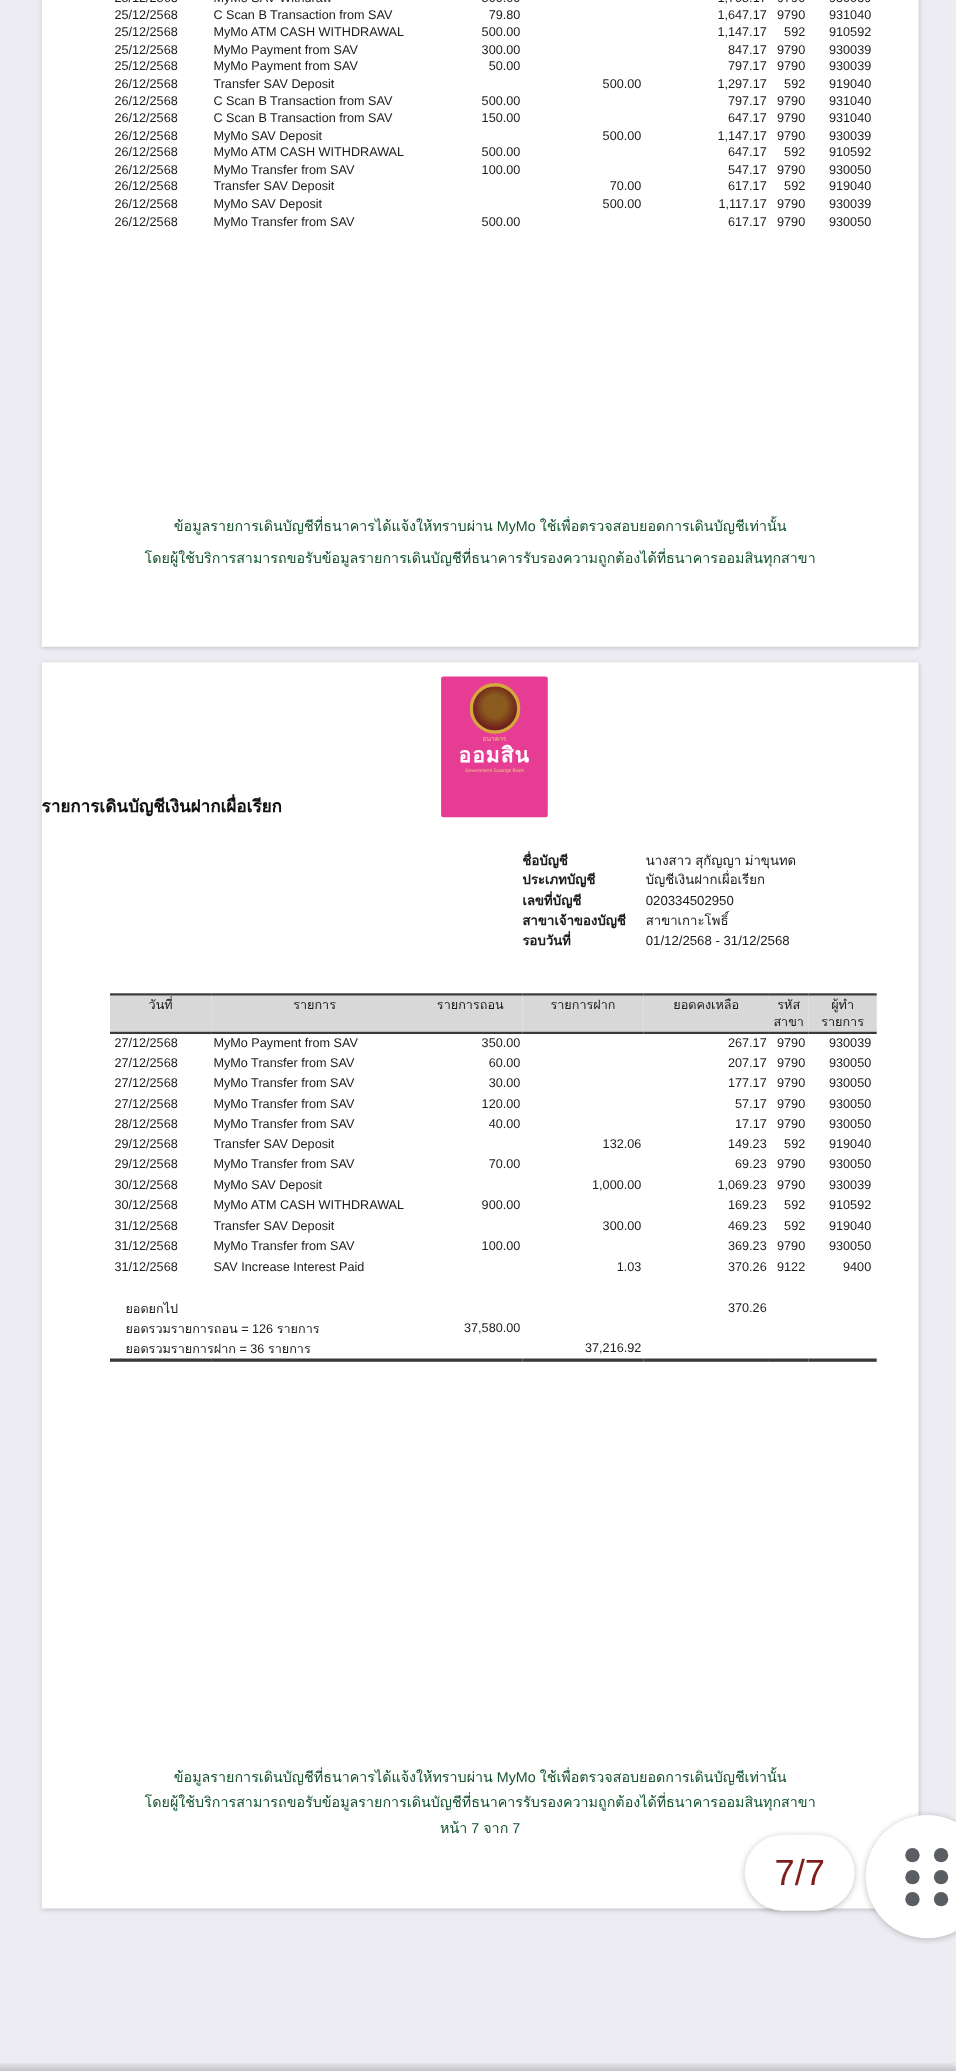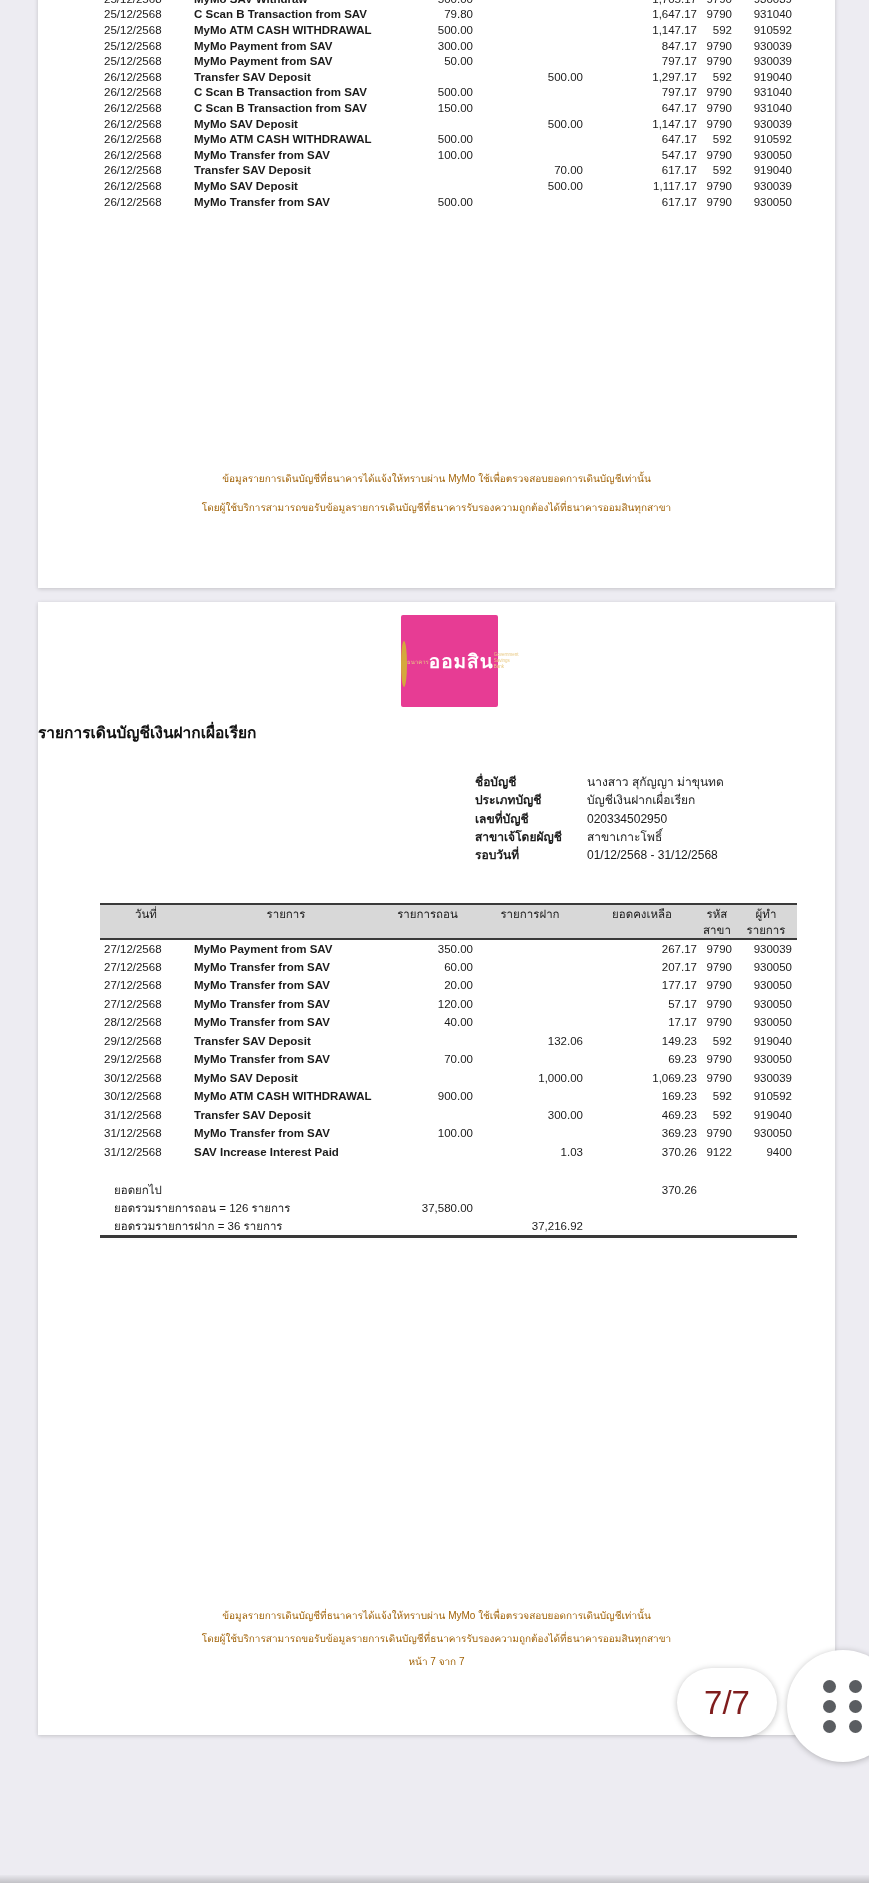--- a/index.html
+++ b/index.html
@@ -31,21 +31,21 @@
   }
   col.c-date  { width:92px; }
   col.c-desc  { width:188px; }
   col.c-wd    { width:95px; }
   col.c-dep   { width:110px; }
   col.c-bal   { width:114px; }
   col.c-br    { width:36px; }
   col.c-op    { width:62px; }
   .txtable td { padding:0; white-space:nowrap; overflow:hidden; }
   .txtable .t-date { text-align:left; padding-left:4px; }
-  .txtable .t-desc { text-align:left; padding-left:2px;font-weight:bold; }
+  .txtable .t-desc { text-align:left; padding-left:2px; }
   .txtable .t-wd, .txtable .t-dep, .txtable .t-bal { text-align:right; padding-right:2px; }
   .txtable .t-br { text-align:right; padding-right:3px; }
   .txtable .t-op { text-align:right; padding-right:5px; }
   #page6 .txtable { position:absolute; top:5px; }
   #page6 .txtable tr { height:15.6px; }
   #page7 .txtable { position:absolute; top:301px; border-top:2px solid #3a3a3a; border-bottom:3px solid #3a3a3a; }
   #page7 .txtable tbody tr { height:18.5px; }
   #page7 .txtable thead tr { height:34px; }
   #page7 .txtable th {
     background:#d8d8d8;
@@ -58,33 +58,33 @@
     padding-top:1px;
   }
   tr.spacer-row { height:20px !important; }
   tr.summary-row { height:16px !important; }
   .summary-label { text-align:left; padding-left:14px !important; white-space:nowrap; }
 
   
   .doc-footer {
     position:absolute; left:0; right:0;
     text-align:center;
-    font-size:10px;
-    color:#a16207;
+    font-size:13px;
+    color:#14532d;
   }
   #page6 .doc-footer { top:478px; line-height:29px; }
   #page7 .doc-footer { top:1002px; line-height:23px; }
 
   
   .gsb-logo {
     position:absolute; left:363px; top:13px;
-    width:97px; height:92px;
+    width:97px; height:128px;
     background:#e73c94;
     border-radius:2px;
-    display:flex; align-items:center;
+    display:flex; flex-direction:column; align-items:center;
   }
   .gsb-emblem {
     margin-top:6px;
     width:46px; height:46px;
     border-radius:50%;
     border:3px solid #d4a93c;
     background:radial-gradient(circle at 50% 45%, #8a5a1e 0 35%, #6f1d1d 70%);
   }
   .gsb-top-text { margin-top:3px; font-size:6px; color:#e9c983; line-height:7px; }
   .gsb-main-text { font-size:19px; font-weight:bold; color:#ffffff; line-height:21px; letter-spacing:1px; }
@@ -318,21 +318,21 @@
         <div class="acct-label">ประเภทบัญชี</div>
         <div class="acct-value">บัญชีเงินฝากเผื่อเรียก</div>
       </div>
 
       <div class="acct-row">
         <div class="acct-label">เลขที่บัญชี</div>
         <div class="acct-value">020334502950</div>
       </div>
 
       <div class="acct-row">
-        <div class="acct-label">สาขาเจ้โดยผัญชี</div>
+        <div class="acct-label">สาขาเจ้าของบัญชี</div>
         <div class="acct-value">สาขาเกาะโพธิ์</div>
       </div>
 
       <div class="acct-row">
         <div class="acct-label">รอบวันที่</div>
         <div class="acct-value">01/12/2568 - 31/12/2568</div>
       </div>
     </div>
 
   <table class="txtable">
@@ -380,21 +380,21 @@
           <td class="t-wd">60.00</td>
           <td class="t-dep"></td>
           <td class="t-bal">207.17</td>
           <td class="t-br">9790</td>
           <td class="t-op">930050</td>
         </tr>
 
         <tr>
           <td class="t-date">27/12/2568</td>
           <td class="t-desc">MyMo Transfer from SAV</td>
-          <td class="t-wd">20.00</td>
+          <td class="t-wd">30.00</td>
           <td class="t-dep"></td>
           <td class="t-bal">177.17</td>
           <td class="t-br">9790</td>
           <td class="t-op">930050</td>
         </tr>
 
         <tr>
           <td class="t-date">27/12/2568</td>
           <td class="t-desc">MyMo Transfer from SAV</td>
           <td class="t-wd">120.00</td>

